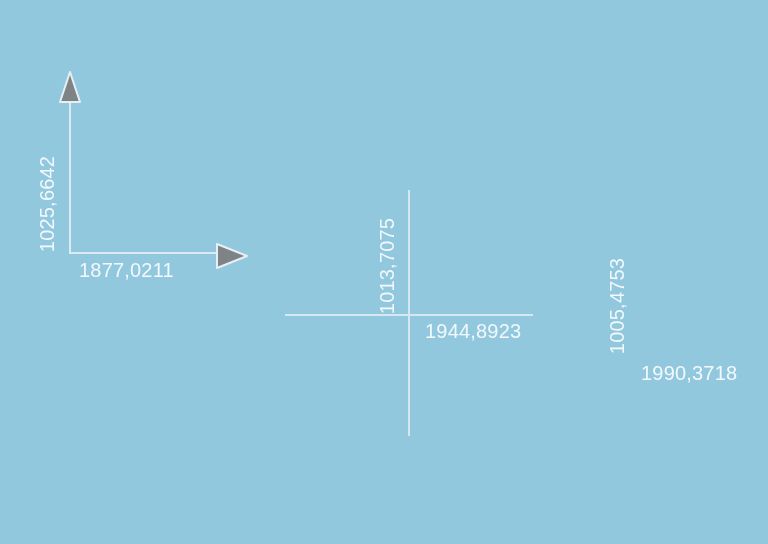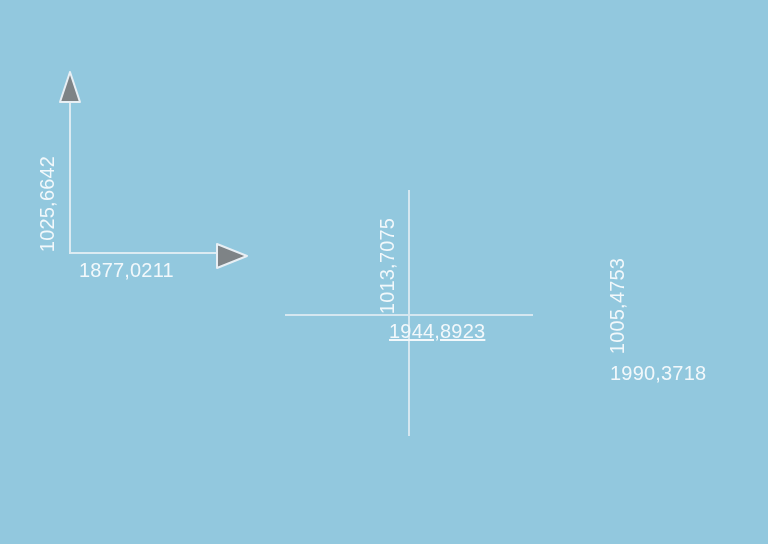--- a/index.html
+++ b/index.html
@@ -51,24 +51,24 @@
   .axis-v-line   { left: 69px;  top: 102px; width: 2px;   height: 152px; }
   .axis-h-line   { left: 69px;  top: 252px; width: 150px; height: 2px; }
   .axis-up-arrow    { left: 58px;  top: 70px;  width: 24px; height: 34px; }
   .axis-right-arrow { left: 215px; top: 242px; width: 34px; height: 28px; }
   .axis-y-label  { left: 47px;  top: 204px; }
   .axis-x-label  { left: 79px;  top: 260px; }
   
   .cross-v-line  { left: 408px; top: 190px; width: 1.5px; height: 246px; }
   .cross-h-line  { left: 285px; top: 314px; width: 248px; height: 1.5px; }
   .cross-y-label { left: 387px; top: 266px; }
-  .cross-x-label { left: 389px; top: 321px; text-decoration: underline; }
+  .cross-x-label { left: 425px; top: 321px; }
   
   .float-y-label { left: 617px; top: 306px; }
-  .float-x-label { left: 610px; top: 363px; }
+  .float-x-label { left: 641px; top: 363px; }
 </style>
 </head>
 <body>
 
 <div class="canvas">
 
   <div>
     <div class="axis-line axis-v-line"></div>
     <div class="axis-line axis-h-line"></div>
     <svg class="arrowhead axis-up-arrow" viewBox="0 0 24 34">

